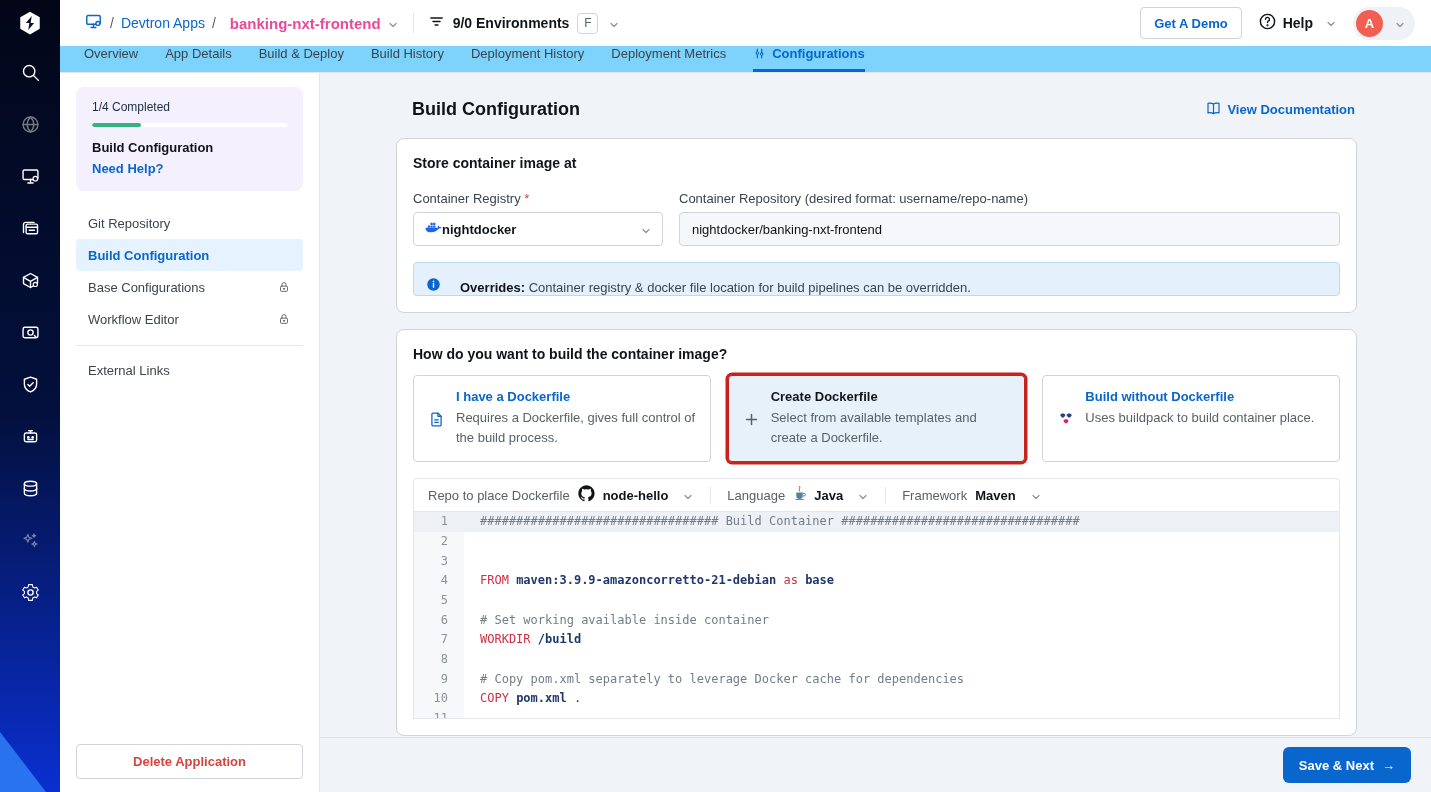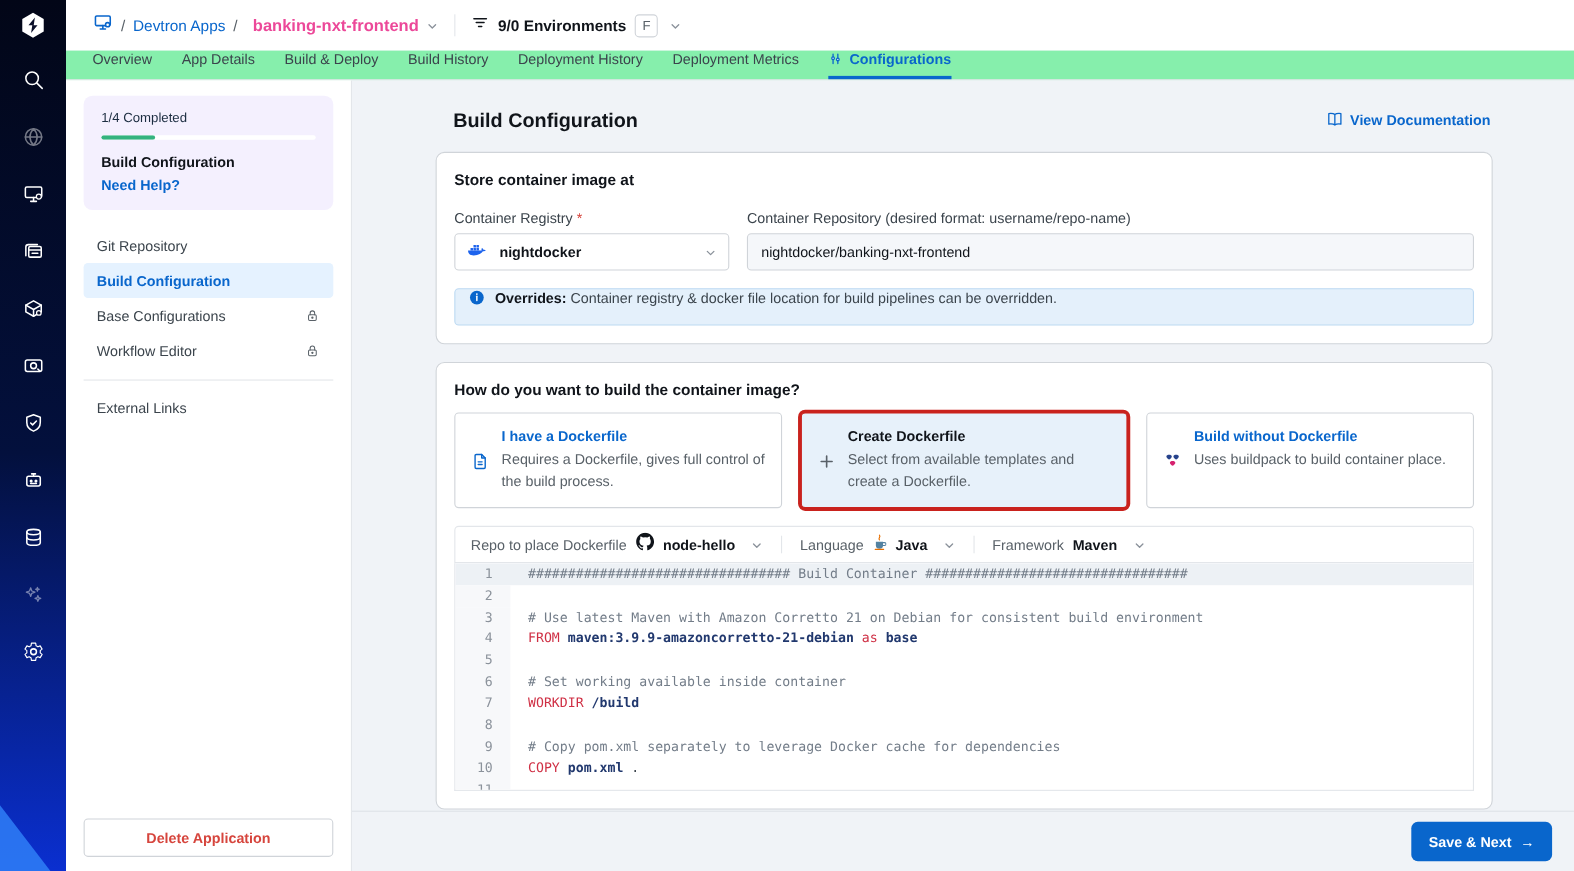--- a/index.html
+++ b/index.html
@@ -31,21 +31,21 @@
   .kbd-badge { min-width:21px; height:21px; border:1px solid #d0d4d9; border-radius:4px;
     background:#fff; color:#596168; font-size:12px; display:flex; align-items:center; justify-content:center; padding:0 5px; }
   .top-right { margin-left:auto; display:flex; align-items:center; gap:16px; }
   .demo-btn { height:32px; padding:0 13px; border:1px solid #d0d4d9; border-radius:4px;
     background:#fff; color:#0966cc; font-size:13px; font-weight:700; display:flex; align-items:center; }
   .help-wrap { display:flex; align-items:center; gap:6px; font-size:14px; font-weight:600; color:#10141a; }
   .avatar-pill { display:flex; align-items:center; gap:5px; background:#eef1f5; border-radius:18px; padding:3px 9px 3px 3px; }
   .avatar { width:27px; height:27px; border-radius:50%; background:#f35e53; color:#fff;
     font-size:13px; font-weight:700; display:flex; align-items:center; justify-content:center; }
 
-  .tabbar { height:27px; background:#86efac; border-bottom:1px solid #e3e6ea; display:flex;
+  .tabbar { height:27px; background:#7dd3fc; border-bottom:1px solid #e3e6ea; display:flex;
     align-items:flex-end; gap:27px; padding:0 24px; }
   .tab { font-size:13px; color:#3b444c; padding-bottom:8px; border-bottom:3px solid transparent;
     display:flex; align-items:center; gap:6px; white-space:nowrap; cursor:pointer; }
   .tab.active { color:#0966cc; font-weight:700; border-bottom-color:#0966cc; }
 
   .content { flex:1; display:flex; min-height:0; }
 
   
   .subbar { width:260px; min-width:260px; background:#fff; border-right:1px solid #e3e6ea;
     display:flex; flex-direction:column; }
@@ -76,27 +76,27 @@
   .card { background:#fff; border:1px solid #d0d4d9; border-radius:8px; padding:16px; }
   .card + .card { margin-top:16px; }
   .card-title { font-size:14px; font-weight:700; color:#10141a; }
 
   .form-row { display:flex; gap:16px; margin-top:4px; }
   .field-label { font-size:13px; color:#3b444c; margin:16px 0 6px; }
   .req { color:#d6453d; }
   .registry-col { width:250px; }
   .repo-col { flex:1; }
   .select-box { height:34px; border:1px solid #d0d4d9; border-radius:4px; background:#fff;
-    display:flex; align-items:center; padding:0 10px; gap:12px; cursor:pointer; }
+    display:flex; align-items:center; padding:0 10px; gap:0; cursor:pointer; }
   .select-value { font-size:13px; font-weight:600; color:#10141a; flex:1; }
   .text-input { height:34px; width:100%; border:1px solid #d0d4d9; border-radius:4px;
     background:#f5f7fa; font-size:13px; color:#10141a; padding:0 12px;
     font-family:"Liberation Sans", sans-serif; }
   .info-banner { margin-top:16px; background:#e4f0fb; border:1px solid #bcd9f2; border-radius:4px;
-    height:34px; display:flex; align-items:flex-start; gap:9px; padding:0 12px; font-size:13px; color:#3b444c; }
+    height:34px; display:flex; align-items:flex-end; gap:19px; padding:0 12px; font-size:13px; color:#3b444c; }
   .info-banner b { color:#10141a; }
 
   .options-row { display:flex; gap:17px; margin-top:13px; }
   .opt-card { flex:1; border:1px solid #d0d4d9; border-radius:4px; background:#fff;
     padding:13px 14px; display:flex; gap:10px; cursor:pointer; }
   .opt-card.selected { background:#e7f1fa; border-color:#c9221d; box-shadow:0 0 0 2.5px #c9221d; }
   .opt-icon { width:18px; min-width:18px; padding-top:1px; }
   .opt-title { font-size:13px; font-weight:700; color:#0966cc; }
   .opt-card.selected .opt-title { color:#10141a; }
   .opt-desc { font-size:13px; color:#596168; line-height:1.55; margin-top:4px; }
@@ -232,20 +232,40 @@
           </svg></span>
       <span class="vdiv"></span>
       <span id="filter-icon"><svg width="17" height="17" viewBox="0 0 24 24" fill="none" stroke="#10141a" stroke-width="2" stroke-linecap="round">
             <path d="M4 7h16M7 12h10M10 17h4"></path>
           </svg></span>
       <span class="env-label">9/0 Environments</span>
       <span class="kbd-badge">F</span>
       <span class="chev" id="chev-2" style="margin-left:10px;"><svg viewBox="0 0 24 24" width="12" height="12" fill="none" stroke="#8b929b" stroke-width="2.4" stroke-linecap="round" stroke-linejoin="round">
             <path d="m6 9 6 6 6-6"></path>
           </svg></span>
+      <div class="top-right">
+        <div class="demo-btn">Get A Demo</div>
+        <div class="help-wrap">
+          <span id="help-icon"><svg width="19" height="19" viewBox="0 0 24 24" fill="none" stroke="#10141a" stroke-width="1.8" stroke-linecap="round">
+                <circle cx="12" cy="12" r="9"></circle>
+                <path d="M9.5 9.3a2.5 2.5 0 1 1 3.4 2.3c-.7.3-.9.8-.9 1.6"></path>
+                <circle cx="12" cy="16.8" r=".5" fill="#10141a"></circle>
+              </svg></span>
+          <span>Help</span>
+          <span class="chev" id="chev-3"><svg viewBox="0 0 24 24" width="12" height="12" fill="none" stroke="#8b929b" stroke-width="2.4" stroke-linecap="round" stroke-linejoin="round">
+                <path d="m6 9 6 6 6-6"></path>
+              </svg></span>
+        </div>
+        <div class="avatar-pill">
+          <span class="avatar">A</span>
+          <span class="chev" id="chev-4"><svg viewBox="0 0 24 24" width="12" height="12" fill="none" stroke="#8b929b" stroke-width="2.4" stroke-linecap="round" stroke-linejoin="round">
+                <path d="m6 9 6 6 6-6"></path>
+              </svg></span>
+        </div>
+      </div>
     </div>
 
     <div class="tabbar" id="tabbar">
         <div class="tab">
           <span>Overview</span>
         </div>
         <div class="tab">
           <span>App Details</span>
         </div>
         <div class="tab">
@@ -445,21 +465,21 @@
                     </svg></span>
                 <span class="tb-spacer"></span>
                 <span id="copy-icon"><svg viewBox="0 0 24 24" fill="none" stroke="#596168" stroke-width="1.6" stroke-linecap="round" stroke-linejoin="round">
                       <rect x="8.5" y="8.5" width="11" height="12.5" rx="1.5"></rect>
                       <path d="M5.5 15.5h-1V4.5A1.5 1.5 0 0 1 6 3h9v1.5"></path>
                     </svg></span>
               </div>
               <div class="code-area" id="code-area">
                   <div class="code-line active"><div class="gutter">1</div><div class="code-text"><span class="tok-comment">################################# Build Container #################################</span></div></div>
                   <div class="code-line"><div class="gutter">2</div><div class="code-text"></div></div>
-                  <div class="code-line"><div class="gutter">3</div><div class="code-text"><span class="tok-comment"># Use latest Maven with Amazon Corretto 21 on Debian for consistent build environment</span></div></div>
+                  <div class="code-line"><div class="gutter">3</div></div>
                   <div class="code-line"><div class="gutter">4</div><div class="code-text"><span class="tok-kw">FROM </span><span class="tok-val">maven:3.9.9-amazoncorretto-21-debian</span><span class="tok-kw"> as </span><span class="tok-val">base</span></div></div>
                   <div class="code-line"><div class="gutter">5</div><div class="code-text"></div></div>
                   <div class="code-line"><div class="gutter">6</div><div class="code-text"><span class="tok-comment"># Set working available inside container</span></div></div>
                   <div class="code-line"><div class="gutter">7</div><div class="code-text"><span class="tok-kw">WORKDIR </span><span class="tok-val">/build</span></div></div>
                   <div class="code-line"><div class="gutter">8</div><div class="code-text"></div></div>
                   <div class="code-line"><div class="gutter">9</div><div class="code-text"><span class="tok-comment"># Copy pom.xml separately to leverage Docker cache for dependencies</span></div></div>
                   <div class="code-line"><div class="gutter">10</div><div class="code-text"><span class="tok-kw">COPY </span><span class="tok-val">pom.xml</span><span class="tok-plain"> .</span></div></div>
                   <div class="code-line"><div class="gutter">11</div><div class="code-text"></div></div>
                 </div>
             </div>

